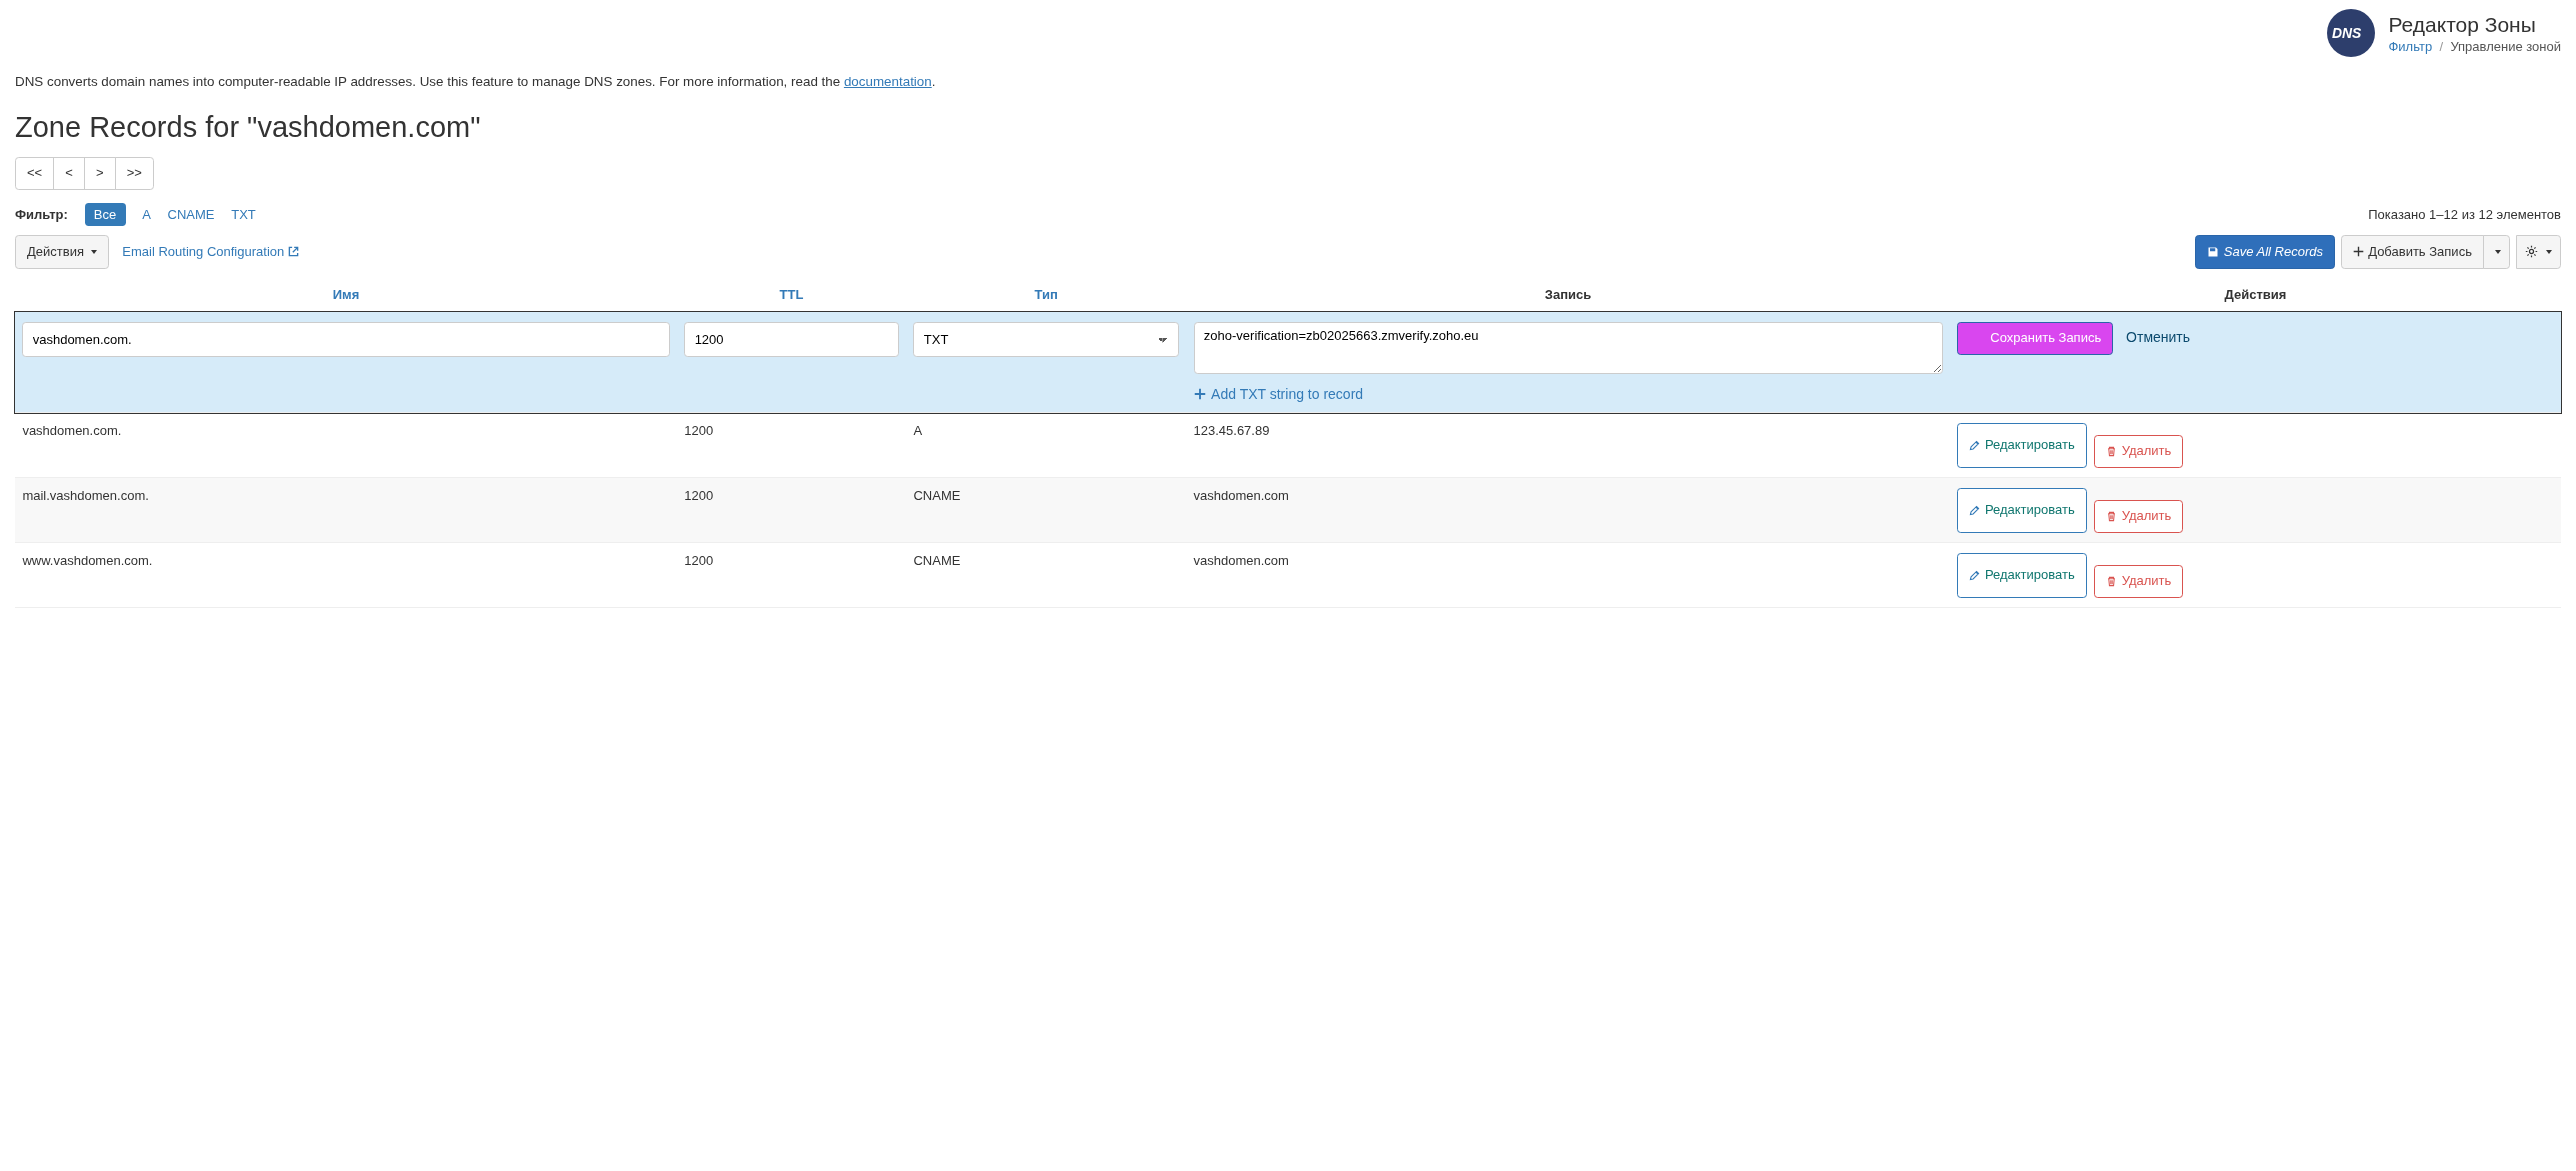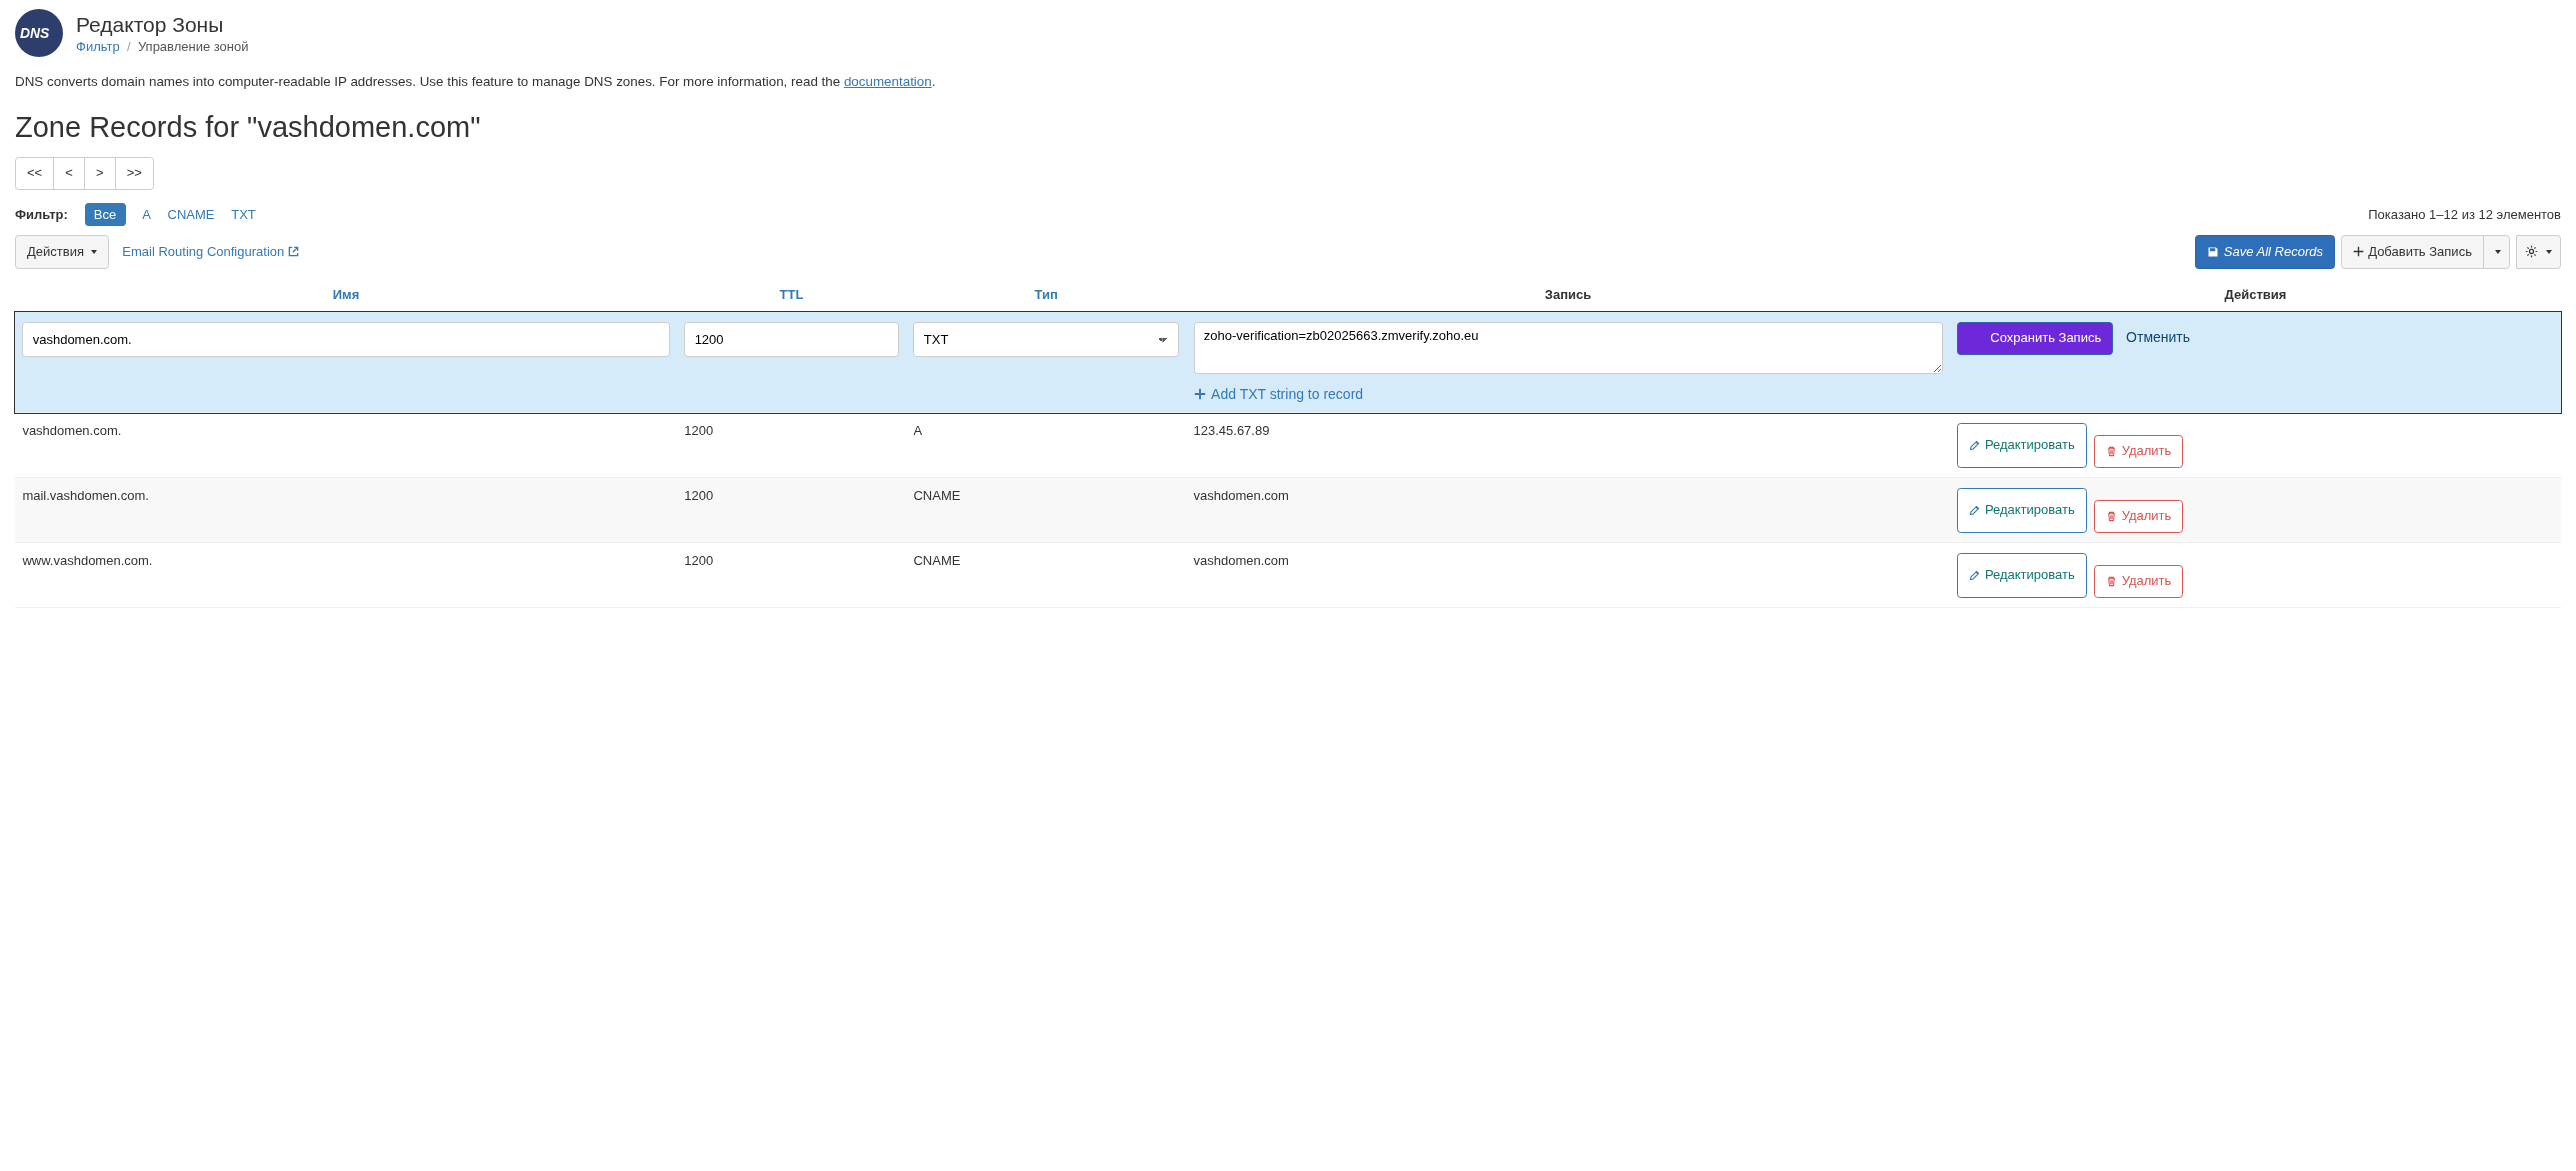--- a/index.html
+++ b/index.html
@@ -1,18 +1,18 @@
 <!DOCTYPE html>
 <html style="font-size:15px"><head>
 <meta charset="utf-8">
 <style>
 * { box-sizing: border-box; margin: 0; padding: 0; }
 body { font-family: -apple-system, BlinkMacSystemFont, "Segoe UI", Helvetica, Arial, sans-serif; color: #333; font-size: 13px; background: #fff; }
 .container { padding: 9.3px 15px; }
-.header { display: flex; align-items: center; gap: 13px; margin-bottom: 16.7px; }
+.header { display: flex; align-items: center; gap: 13px; margin-bottom: 16.7px; justify-content: flex-end; }
 .pill-icon { width: 48px; height: 48px; border-radius: 50%; background: #2d3e6c; display: flex; align-items: center; justify-content: center; flex-shrink: 0; }
 .title-block h1 { font-size: 21px; font-weight: 400; color: #333; margin-bottom: 1.9px; }
 .breadcrumb { font-size: 13px; }
 .breadcrumb a { color: #337ab7; text-decoration: none; }
 .breadcrumb .sep { color: #999; margin: 0 3.7px; }
 .breadcrumb .current { color: #555; }
 .intro { font-size: 13.4px; color: #333; margin-bottom: 22px; }
 .intro a { color: #337ab7; text-decoration: underline; }
 .page-title { font-size: 29px; font-weight: 300; color: #333; margin-bottom: 13px; }
 .filter-row { display: flex; align-items: center; justify-content: space-between; margin-bottom: 13px; }
@@ -40,21 +40,21 @@
 table { width: 100%; border-collapse: collapse; }
 thead th { text-align: center; padding: 9.3px 7.4px; font-weight: 600; color: #337ab7; border-bottom: 1.9px solid #333; font-size: 13px; }
 thead th.nolink { color: #333; }
 tbody td { padding: 9.3px 7.4px; vertical-align: top; border-bottom: 0.9px solid #eee; }
 tbody tr.edit-row { background: #d6ebf9; outline: 1.9px solid #333; }
 tbody tr.alt { background: #f8f8f8; }
 .form-control { width: 100%; height: 35px; padding: 5.6px 9.3px; font-size: 13px; border: 0.9px solid #ccc; border-radius: 3.7px; background: #fff; }
 textarea.form-control { height: 52px; resize: vertical; font-family: inherit; }
 select.form-control { appearance: none; background-image: linear-gradient(45deg, transparent 50%, #555 50%), linear-gradient(135deg, #555 50%, transparent 50%); background-position: calc(100% - 15px) 15px, calc(100% - 10.2px) 15px; background-size: 4.6px 4.6px, 4.6px 4.6px; background-repeat: no-repeat; }
 .add-txt { color: #337ab7; cursor: pointer; margin-top: 9.3px; font-size: 14px; display: inline-flex; align-items: center; gap: 5.6px; }
-.btn-save { background: #6d28d9; border-color: #2a65a9; color: #fff; padding-left: 32px; }
+.btn-save { background: #d946ef; border-color: #2a65a9; color: #fff; padding-left: 32px; }
 .btn-cancel { color: #0c4a6e; background: transparent; border: none; cursor: pointer; font-size: 14px; padding: 6.5px 9.3px; }
 .btn-edit { color: #0f766e; border-color: #337ab7; }
 .btn-delete { color: #d9534f; border-color: #d9534f; margin-top: 12px; }
 .action-cell { display: flex; gap: 7.4px; }
 .col-name { width: 26%; }
 .col-ttl { width: 9%; }
 .col-type { width: 11%; }
 .col-rec { width: 30%; }
 .col-act { width: 24%; }
 .caret { display: inline-block; width: 0; height: 0; margin-left: 2.8px; vertical-align: middle; border-top: 4.6px solid; border-right: 3.7px solid transparent; border-left: 3.7px solid transparent; }

